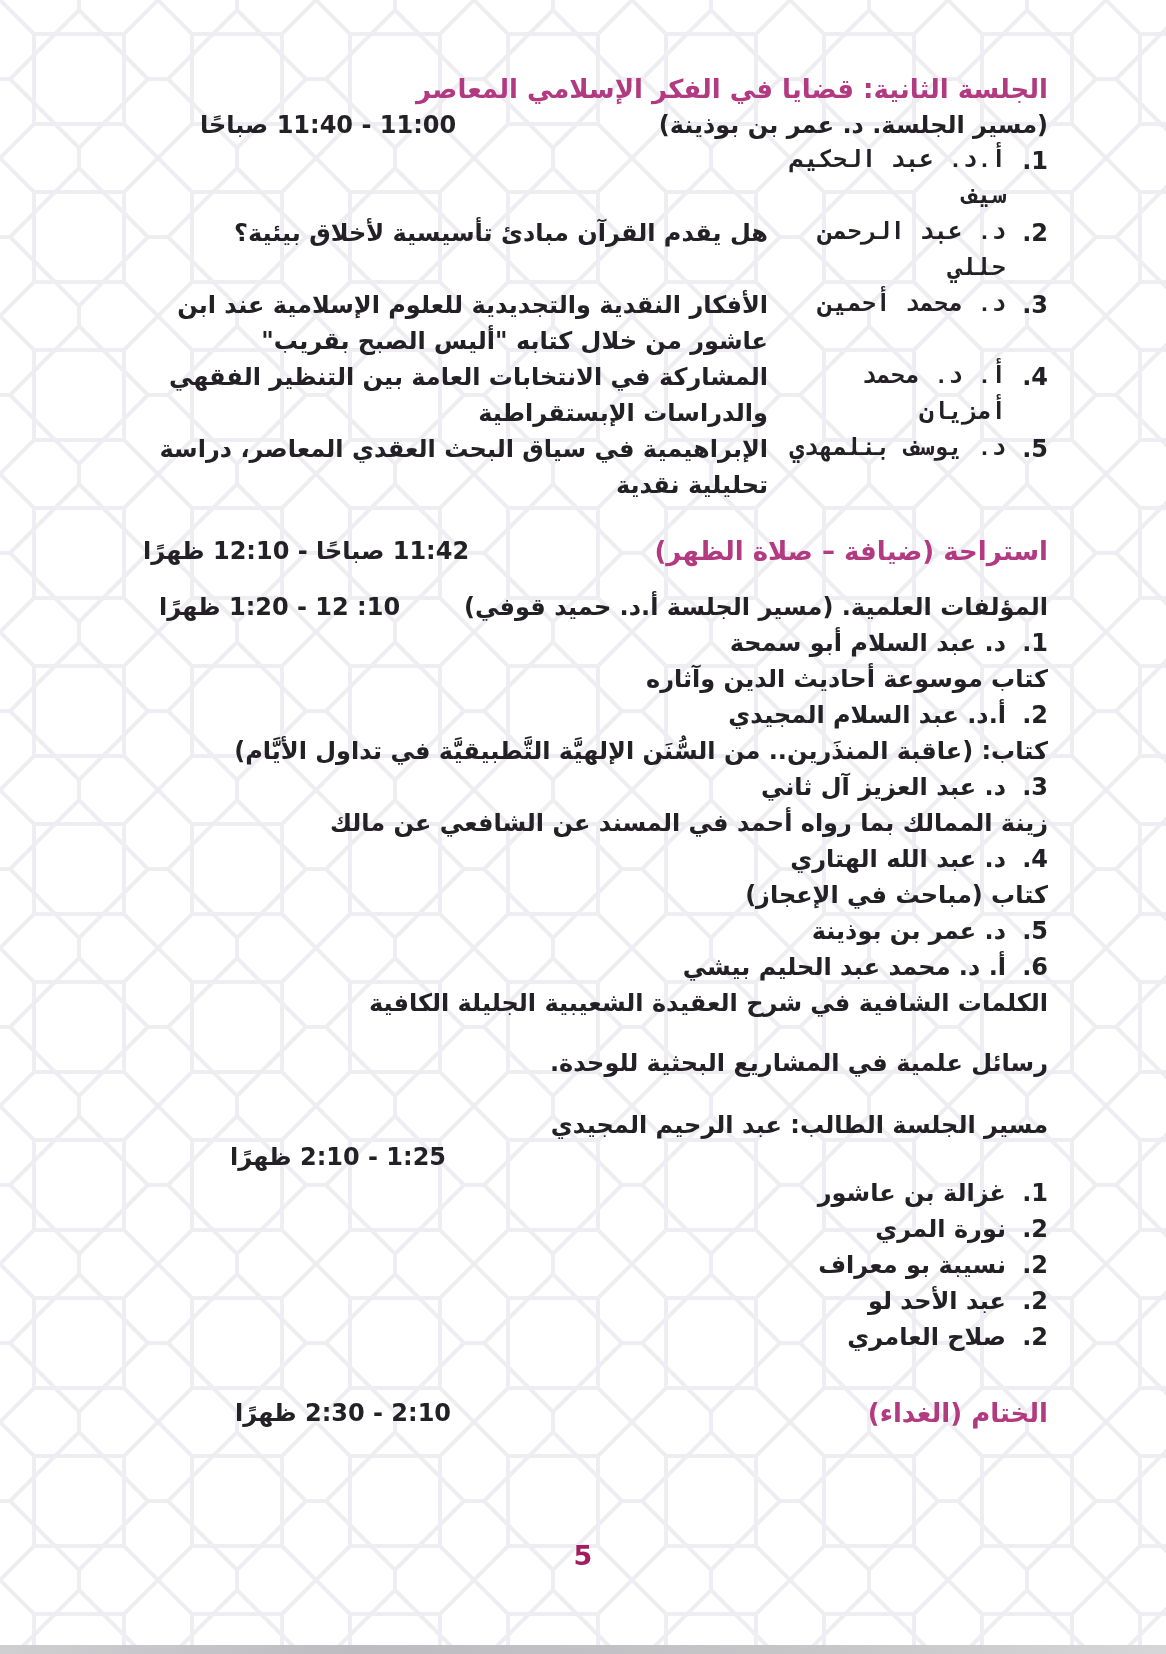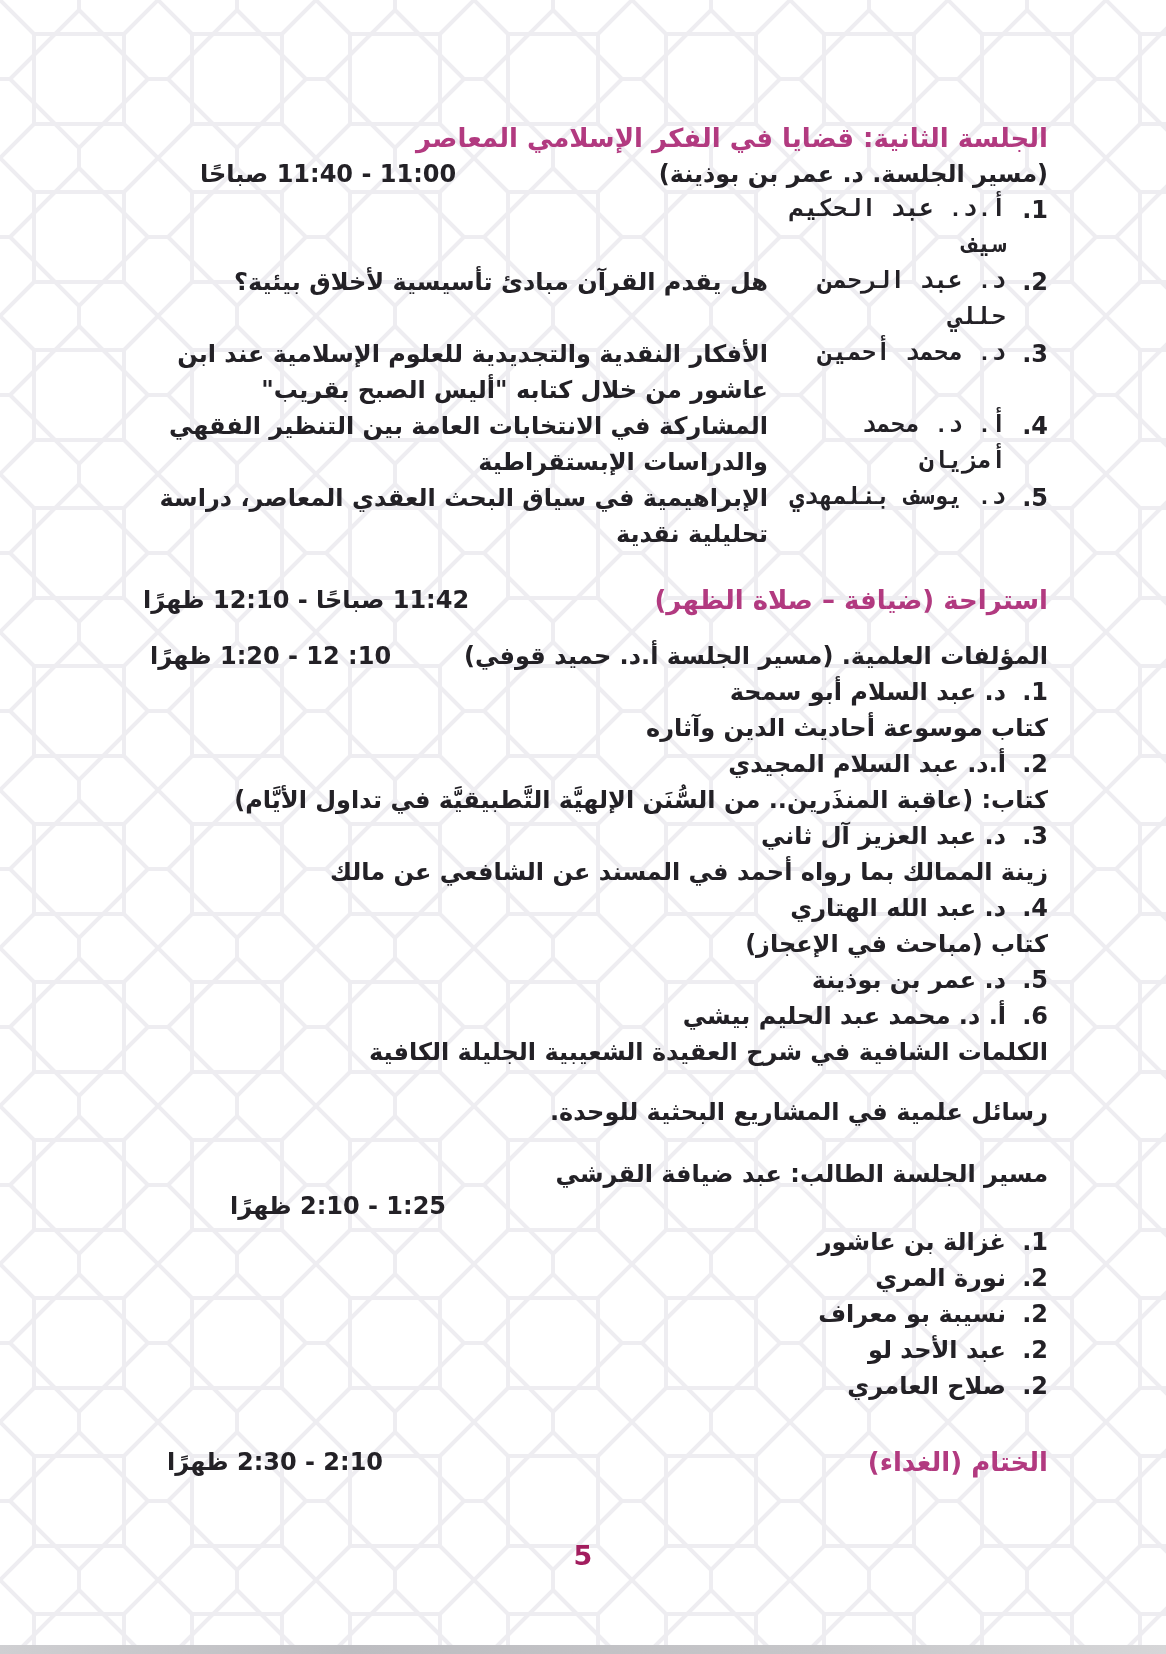--- a/index.html
+++ b/index.html
@@ -15,42 +15,42 @@
     overflow:hidden;
     font-family:"DejaVu Sans",sans-serif;
     font-weight:bold;
     color:var(--text);
   }
   .bg{position:absolute;top:0;left:0;}
   .content{
     position:absolute;top:0;right:118px;width:913px;
     direction:rtl;
     font-size:24px;line-height:36px;
-    padding-top:120px;
+    padding-top:71px;
   }
   .h-magenta{color:var(--accent);}
   .title{font-size:26px;}
   .row{display:flex;justify-content:space-between;align-items:flex-start;}
   .time{white-space:nowrap;color:var(--text);}
   .mt-break{margin-top:30px;}
   .mt-pubs{margin-top:20px;}
   .mt-theses{margin-top:24px;text-align:right;}
   .mt-student{margin-top:26px;}
   .mt-closing{margin-top:40px;}
   .srow{display:flex;align-items:flex-start;}
   .cell-num{flex:none;width:42px;}
   .cell-name{flex:none;width:238px;font-family:Liberation Mono, monospace;}
   .cell-topic{flex:1;}
   .prow{display:flex;align-items:flex-start;}
   .pwork{white-space:nowrap;}
   .t-session2{margin-left:65px;}
   .t-break{margin-left:8px;}
-  .t-pubs{margin-left:15px;}
+  .t-pubs{margin-left:24px;}
   .t-student{margin-left:95px;margin-top:32px;}
-  .t-closing{margin-left:32px;}
+  .t-closing{margin-left:100px;}
   .pagenum{
     position:absolute;top:1540px;left:0;right:0;
     text-align:center;font-size:27px;color:var(--pagenum);
   }
   .bottom-strip{
     position:absolute;bottom:0;left:0;right:0;height:9px;
     background:linear-gradient(90deg,#cfcfd2 0%,#bdbdc1 30%,#c6c6c9 70%,#d6d6d8 100%);
   }
 </style>
 </head>
@@ -147,21 +147,21 @@
       <div class="prow">
         <span class="cell-num">6.</span>
         <span>أ. د. محمد عبد الحليم بيشي</span>
       </div>
       <div class="pwork">الكلمات الشافية في شرح العقيدة الشعيبية الجليلة الكافية</div>
     </div>
 
     <div class="mt-theses">رسائل علمية في المشاريع البحثية للوحدة.</div>
 
     <div class="row mt-student">
-      <span>مسير الجلسة الطالب: عبد ضيافة القرشي</span>
+      <span>مسير الجلسة الطالب: عبد الرحيم المجيدي</span>
       <span class="time t-student">1:25 - 2:10 ظهرًا</span>
     </div>
 
     <div>
       <div class="prow">
         <span class="cell-num">1.</span>
         <span>غزالة بن عاشور</span>
       </div>
       <div class="prow">
         <span class="cell-num">2.</span>

